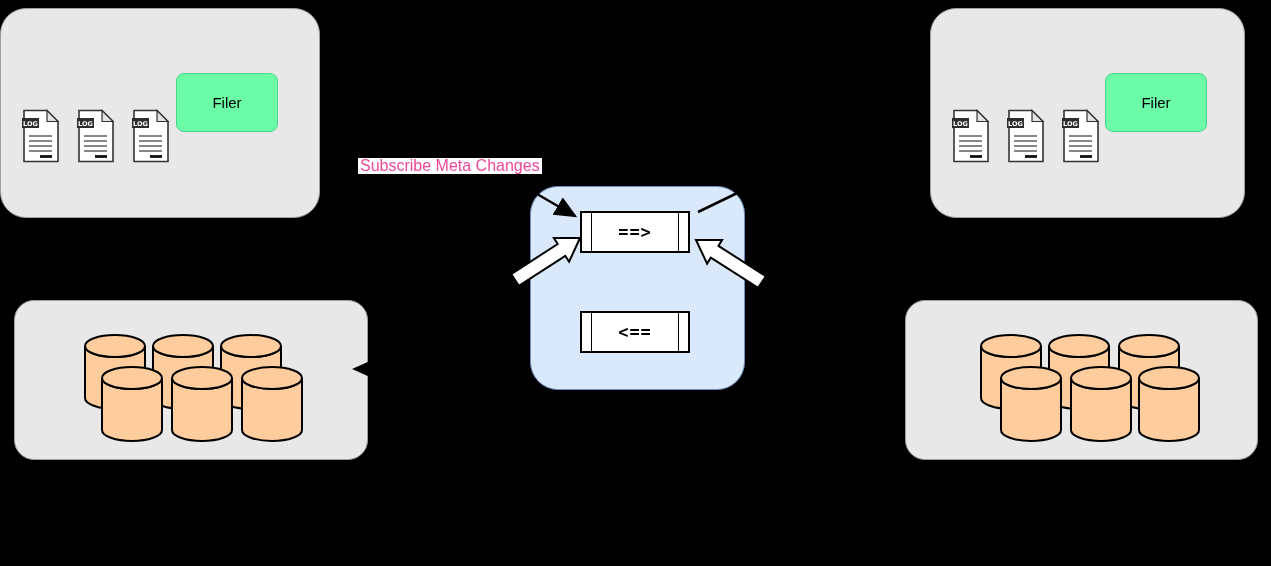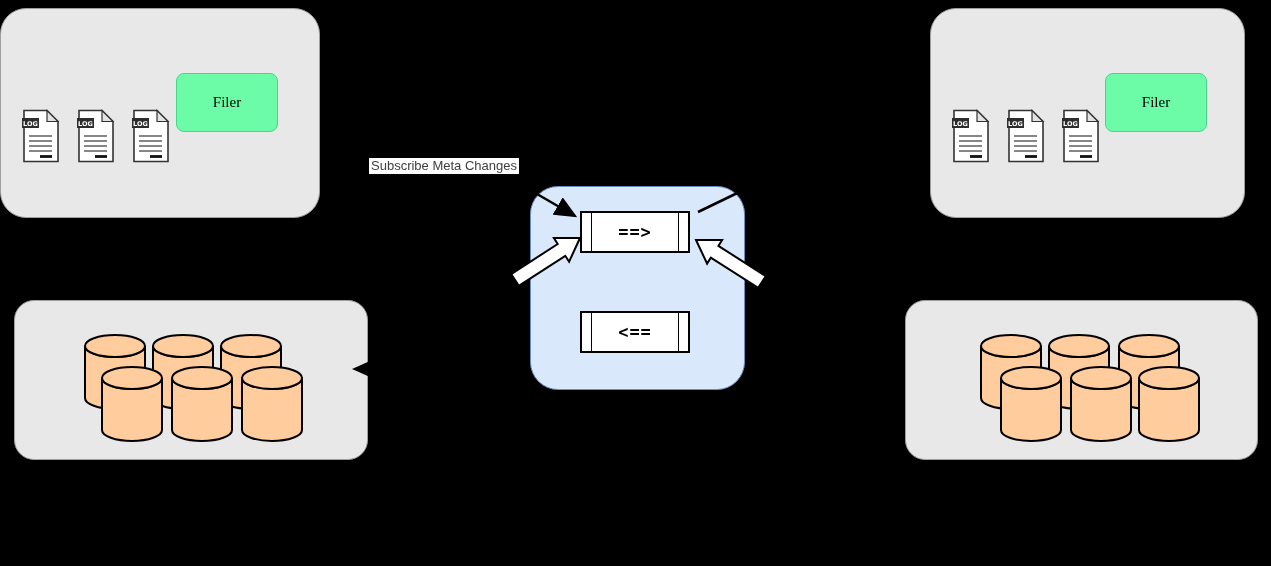--- a/index.html
+++ b/index.html
@@ -35,21 +35,20 @@
     left: 175px; top: 64px;
     width: 100px; height: 57px;
     background: #6cfca7;
     border: 1px solid #49d588;
     border-radius: 8px;
     display: flex;
     align-items: center;
     justify-content: center;
     font-size: 15px;
     color: #000;
-    font-family: Liberation Serif, serif;
   }
   #panel-top-right .filer-box { left: 174px; }
 
   
   .log-group {
     position: absolute;
     left: 20px; top: 100px;
     display: flex;
     gap: 15px;
   }
@@ -97,24 +96,24 @@
     font-family: "DejaVu Sans Mono", monospace;
     font-weight: 700;
     font-size: 17px;
     color: #000;
     letter-spacing: 1px;
   }
 
   
   .subscribe-label {
     position: absolute;
-    left: 369px; top: 158px;
+    left: 358px; top: 158px;
     background: #ffffff;
-    color: #404040;
-    font-size: 13px;
+    color: #ec4899;
+    font-size: 16px;
     line-height: 16px;
     padding: 0 2px;
     white-space: nowrap;
     z-index: 6;
   }
 
   
   .overlay {
     position: absolute;
     left: 0; top: 0;

